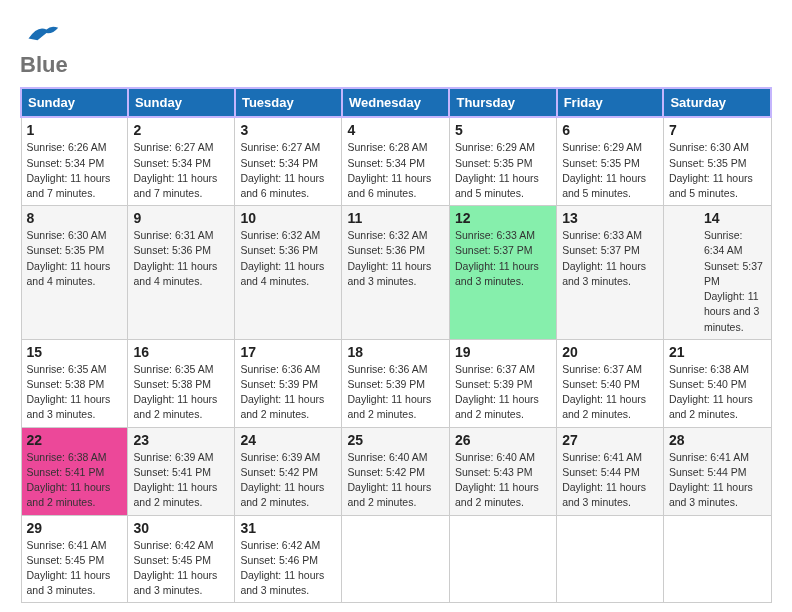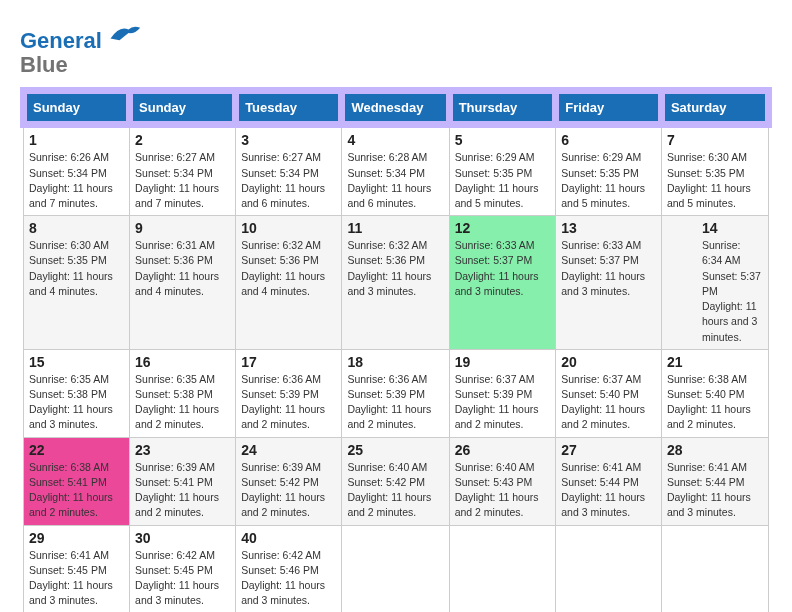--- a/index.html
+++ b/index.html
@@ -51,21 +51,21 @@
       border-collapse: collapse;
       font-size: 11px;
     }
     .calendar th {
       background: #1a6eb5;
       color: #fff;
       text-align: left;
       padding: 6px 6px;
       font-size: 13px;
       font-weight: bold;
-      border: 7px solid #c4b5fd;
+      border: 2px solid #c4b5fd;
     }
     .calendar td {
       border: 1px solid #ccc;
       vertical-align: top;
       padding: 4px 5px;
       width: 108px;
       min-height: 80px;
       background: #fff;
     }
     .calendar tr:nth-child(even) td {
@@ -87,21 +87,21 @@
       background: #fff !important;
     }
   </style>
 </head>
 <body>
 
 <div class="header">
   <div class="logo">
     <div>
       <div class="logo-text">
-        <span>General</span><svg class="logo-bird" viewBox="0 0 40 30">
+        <svg class="logo-bird" viewBox="0 0 40 30">
             <path d="M5,20 Q15,5 25,10 Q30,5 38,8 Q32,15 25,14 Q20,18 15,22 Z" fill="#1a6eb5"></path>
           </svg><br><span style="color:#737373;">Blue</span>
       </div>
     </div>
   </div>
   <div class="title-block">
     <div class="month-title"></div>
     <div class="location"></div>
   </div>
 </div>
@@ -242,21 +242,21 @@
       <tr>
         <td>
           <span class="day-num">29</span>
 <div class="day-info">Sunrise: 6:41 AM<br>Sunset: 5:45 PM<br>Daylight: 11 hours and 3 minutes.</div>
         </td>
         <td>
           <span class="day-num">30</span>
 <div class="day-info">Sunrise: 6:42 AM<br>Sunset: 5:45 PM<br>Daylight: 11 hours and 3 minutes.</div>
         </td>
         <td>
-          <span class="day-num">40</span>
+          <span class="day-num">31</span>
 <div class="day-info">Sunrise: 6:42 AM<br>Sunset: 5:46 PM<br>Daylight: 11 hours and 3 minutes.</div>
         </td>
         <td class="empty-cell"></td>
         <td class="empty-cell"></td>
         <td class="empty-cell"></td>
         <td class="empty-cell"></td>
       </tr>
     </tbody>
 </table>
 

